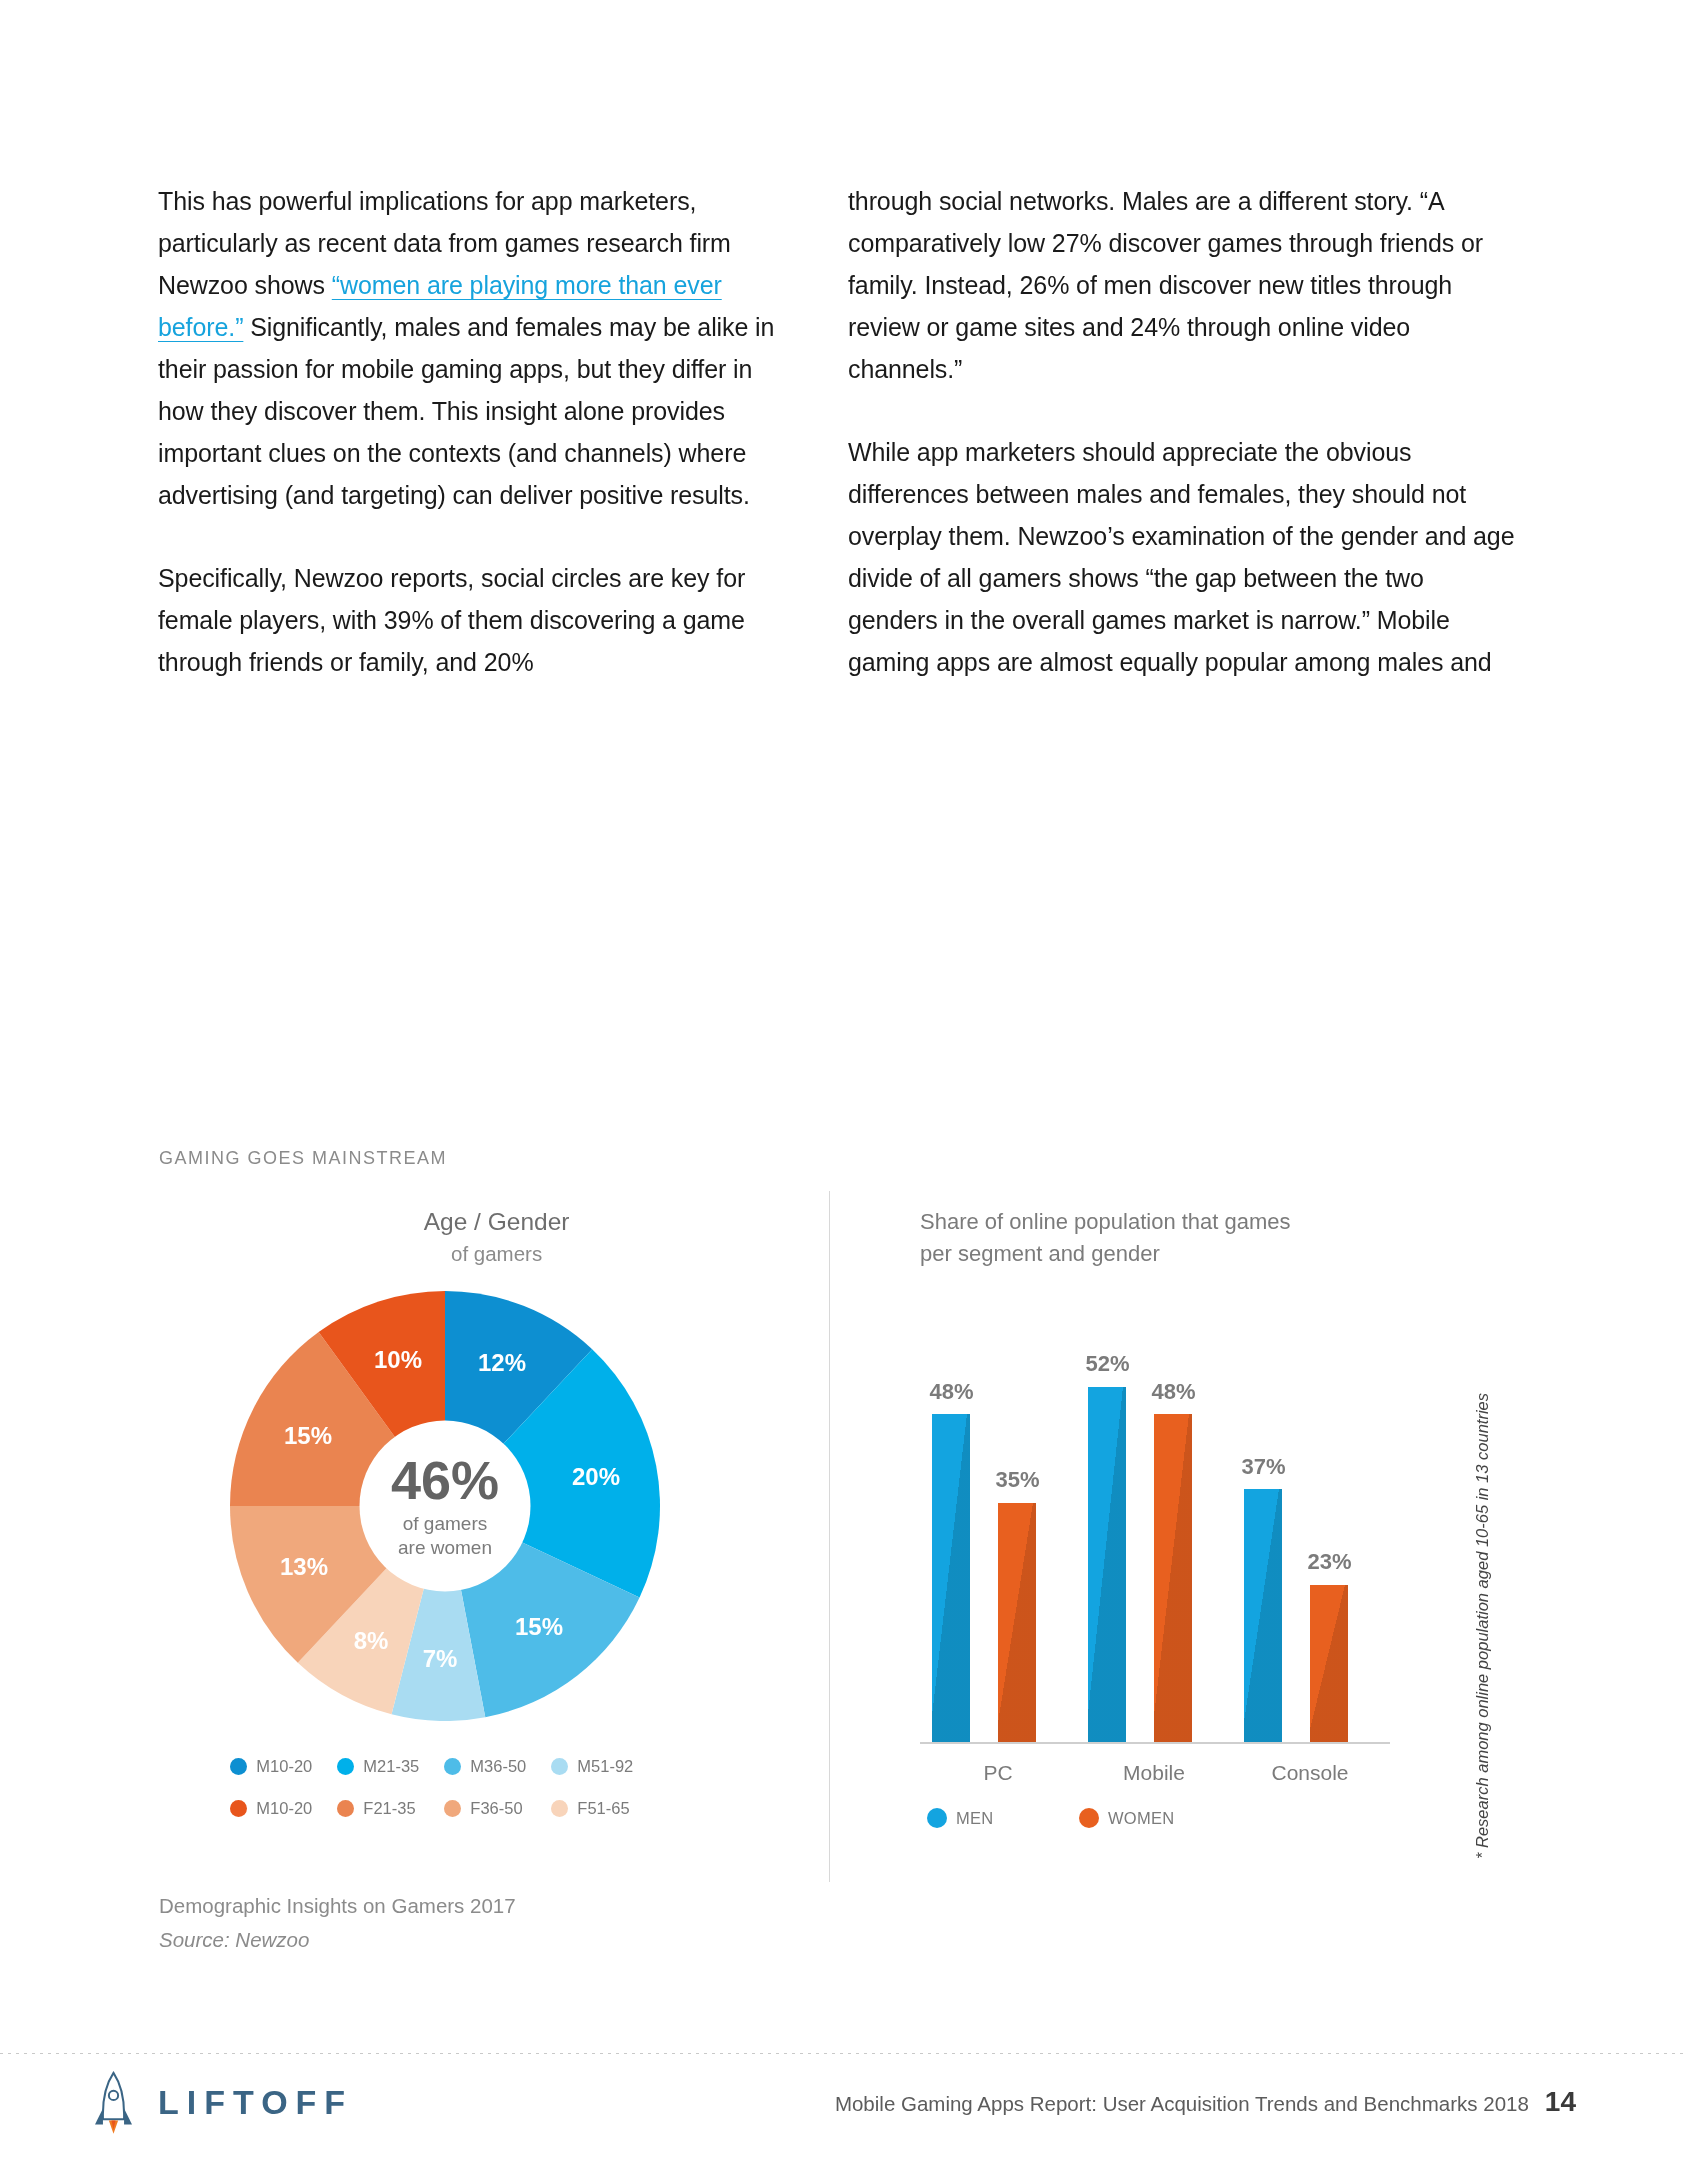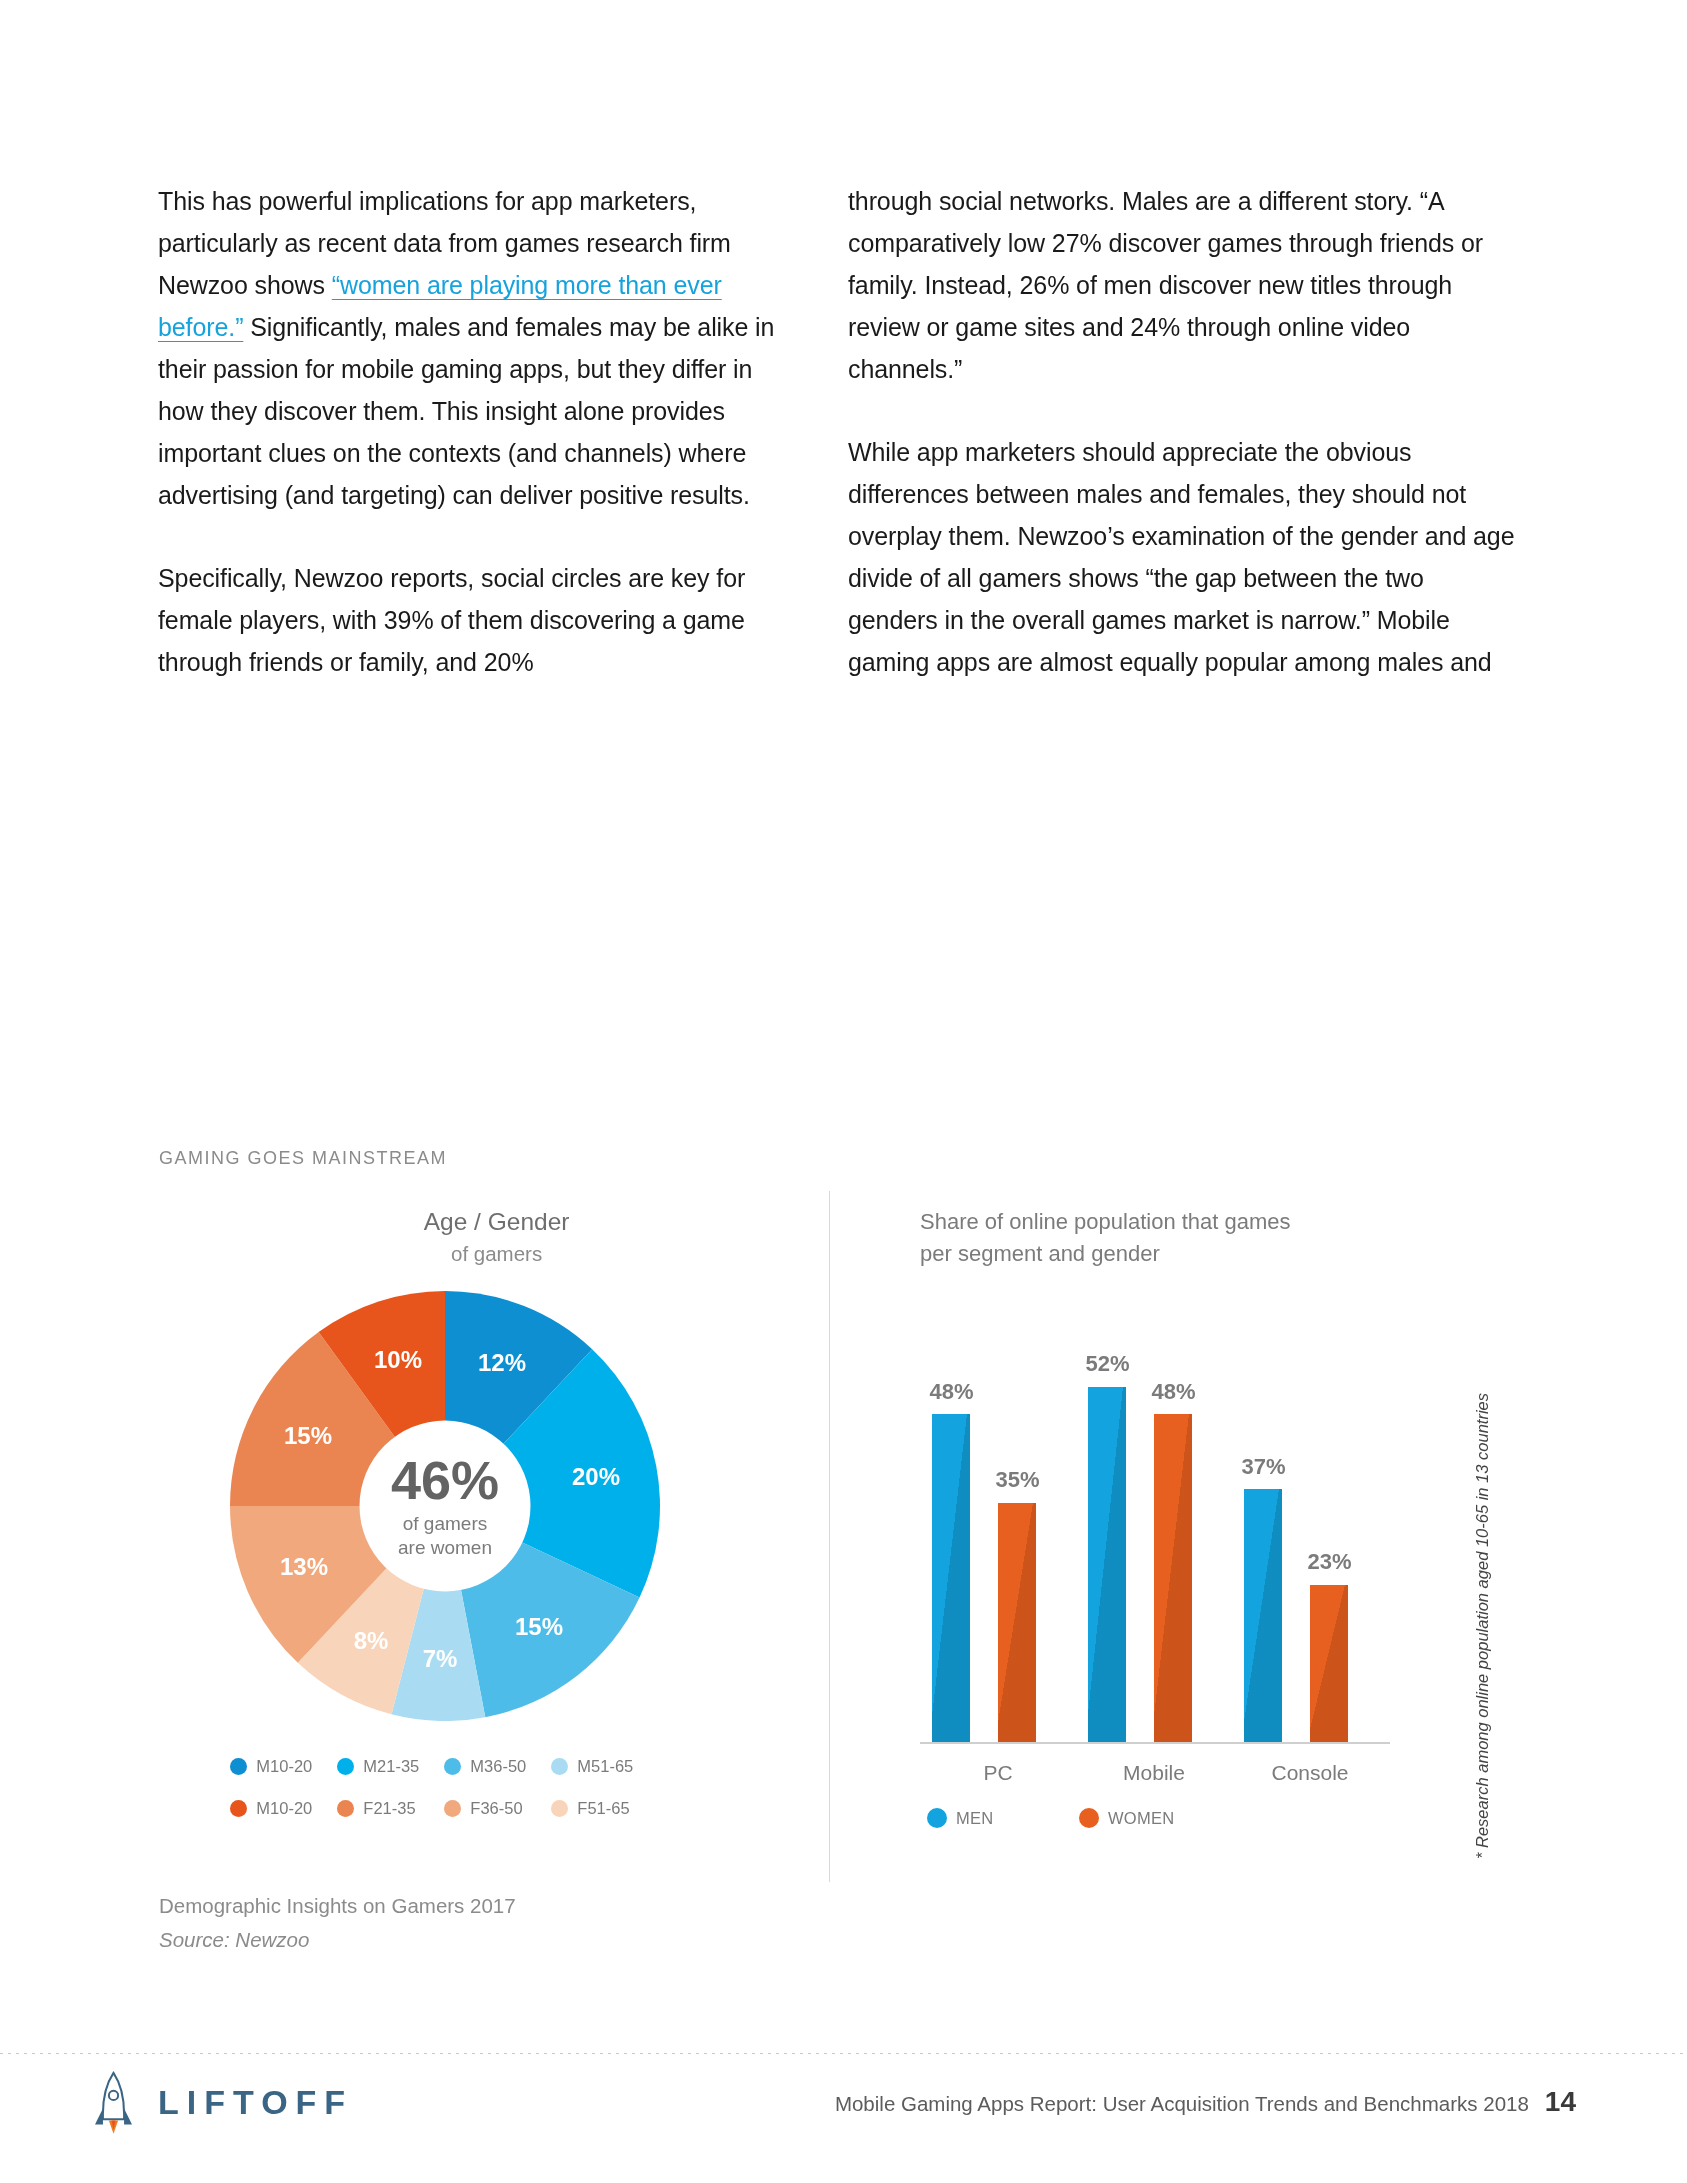--- a/index.html
+++ b/index.html
@@ -310,21 +310,21 @@
           <div class="legend-item">
             <span class="legend-dot" style="background: rgb(0, 176, 234);"></span>
             <span class="legend-text">M21-35</span>
           </div>
           <div class="legend-item">
             <span class="legend-dot" style="background: rgb(78, 188, 232);"></span>
             <span class="legend-text">M36-50</span>
           </div>
           <div class="legend-item">
             <span class="legend-dot" style="background: rgb(169, 220, 242);"></span>
-            <span class="legend-text">M51-65</span>
+            <span class="legend-text">M51-92</span>
           </div>
         </div>
         <div class="legend-row">
           <div class="legend-item">
             <span class="legend-dot" style="background: rgb(232, 85, 28);"></span>
             <span class="legend-text">M10-20</span>
           </div>
           <div class="legend-item">
             <span class="legend-dot" style="background: rgb(234, 132, 80);"></span>
             <span class="legend-text">F21-35</span>

